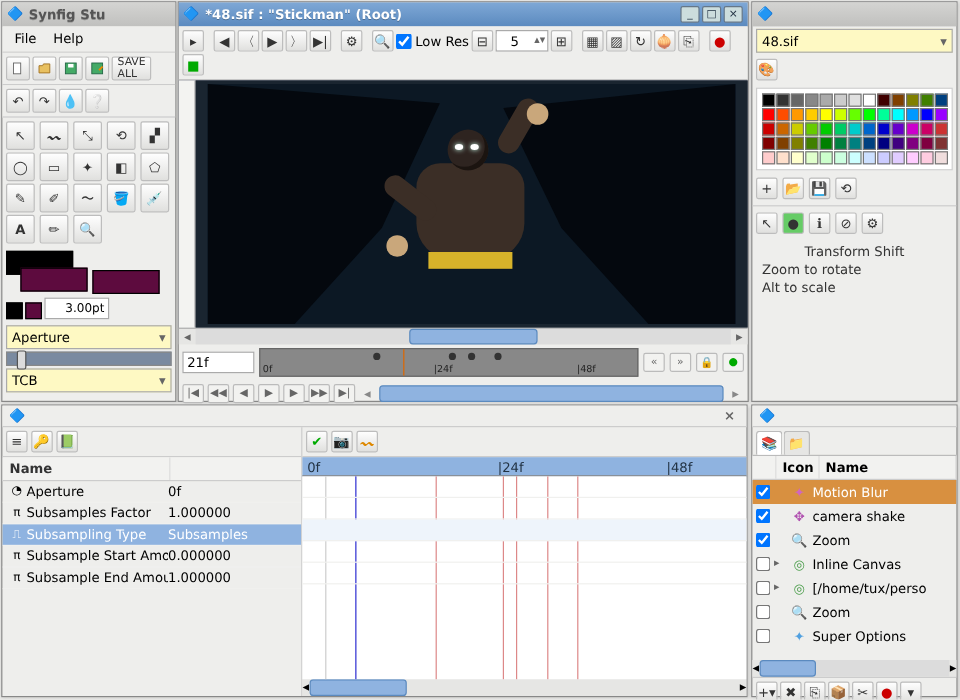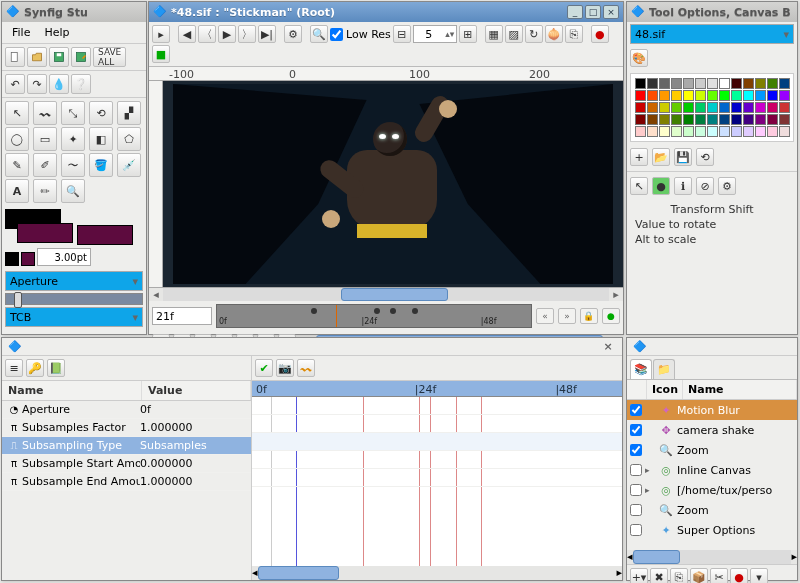--- a/index.html
+++ b/index.html
@@ -25,21 +25,21 @@
 
 
 #win-toolbox { left:1px; top:1px; width:146px; height:334px; }
 .toolgrid { display:grid; grid-template-columns: repeat(5, 1fr); gap:2px; padding:3px; }
 .toolgrid .tbtn{width:24px;height:24px;}
 .color-row{display:flex;align-items:flex-end;padding:3px;gap:2px;}
 .swatch{width:56px;height:20px; border:1px solid #000; background:#000;}
 .swatch.purple{background:#5d0b3e;}
 .swatch.tiny{width:14px;height:14px;}
 .num-entry{width:54px;height:18px;border:1px solid #aaa;background:#fff;text-align:right;padding:0 3px;font-size:10px;}
-.dropdown{height:20px;border:1px solid #aaa;background:#0ea5e9;display:flex;align-items:center;justify-content:space-between;padding:0 4px;margin:2px 3px;font-size:11px;}
+.dropdown{height:20px;border:1px solid #aaa;background:#fef9c3;display:flex;align-items:center;justify-content:space-between;padding:0 4px;margin:2px 3px;font-size:11px;}
 .dropdown:after{content:"▾";color:#666;}
 .bar-wrap{margin:2px 3px;}
 .slider{height:12px;background:linear-gradient(to right,#fff,#000);border:1px solid #888;position:relative;}
 .slider.steel{background:#7a8aa0;}
 .slider-thumb{position:absolute;top:-2px;width:8px;height:16px;background:#dcdcdc;border:1px solid #555;border-radius:2px;}
 
 
 #win-canvas { left:148px; top:1px; width:476px; height:334px; }
 #win-canvas .toolbar { border-bottom:1px solid #bbb; }
 .ruler-h{height:14px;background:#f3f3f1;border-bottom:1px solid #aaa;display:flex;font-size:8px;color:#444;position:relative;}
@@ -264,26 +264,20 @@
     <div class="sep"></div>
     <div class="tbtn small">▦</div>
     <div class="tbtn small">▨</div>
     <div class="tbtn small">↻</div>
     <div class="tbtn small">🧅</div>
     <div class="tbtn small">⎘</div>
     <div class="sep"></div>
     <div class="tbtn small" style="color:#c00;">●</div>
     <div class="tbtn small" style="color:#0a0;">■</div>
   </div>
-  <div class="ruler-h">
-    <span style="left:20px">-100</span>
-    <span style="left:140px">0</span>
-    <span style="left:260px">100</span>
-    <span style="left:380px">200</span>
-  </div>
   <div class="canvas-body">
     <div class="ruler-v"></div>
     <div class="canvas-view">
       <div class="scene">
         <div class="bg1"></div>
         <div class="wing l"></div>
           <div class="wing r"></div>
         <div class="figure">
           <div class="torso"></div>
           <div class="arml"></div>
@@ -334,21 +328,20 @@
     <div class="plbtn">▶|</div>
     <div class="arr">◂</div>
     <div class="playbar"></div>
     <div class="arr">▸</div>
   </div>
 </div>
 
 <div id="win-options" class="window">
   <div class="titlebar inactive">
     <span class="ticon">🔷</span>
-    <span class="title">Tool Options, Canvas B</span>
   </div>
   <div class="dropdown">
       <span>48.sif</span>
     </div>
   <div class="opt-row">
       <div class="tbtn small">🎨</div>
     </div>
   <div class="palette" id="palette">
       <div class="sw" style="background: rgb(0, 0, 0);"></div>
       <div class="sw" style="background: rgb(51, 51, 51);"></div>
@@ -425,41 +418,40 @@
   <div style="height:1px;background:#ccc;margin:2px 0;"></div>
   <div class="opt-row">
     <div class="tbtn small">↖</div>
     <div class="tbtn small" style="background:#6c6;">●</div>
     <div class="tbtn small">ℹ</div>
     <div class="tbtn small">⊘</div>
     <div class="tbtn small">⚙</div>
   </div>
   <div class="toolinfo">
     <div style="text-align:center;">Transform Shift</div>
-    <div>Value to rotate</div>
+    <div>Zoom to rotate</div>
     <div>Alt to scale</div>
   </div>
 </div>
 
 <div id="win-params" class="window">
   <div class="panel-title">
     <span style="margin-right:6px;">🔷</span>
     <span class="x">×</span>
   </div>
   <div class="params-body">
     <div class="params-left">
       <div class="params-tbar">
         <div class="tbtn small">≡</div>
         <div class="tbtn small">🔑</div>
         <div class="tbtn small">📗</div>
       </div>
       <div class="params-tbl">
         <div class="tbl-head">
           <div class="th name">Name</div>
-          <div class="th val">Value</div>
         </div>
         <div id="param-rows">
             <div class="tr">
               <span class="ic">◔</span>
               <span class="nm">Aperture</span>
               <span class="vl">0f</span>
             </div>
             <div class="tr">
               <span class="ic">π</span>
               <span class="nm">Subsamples Factor</span>

